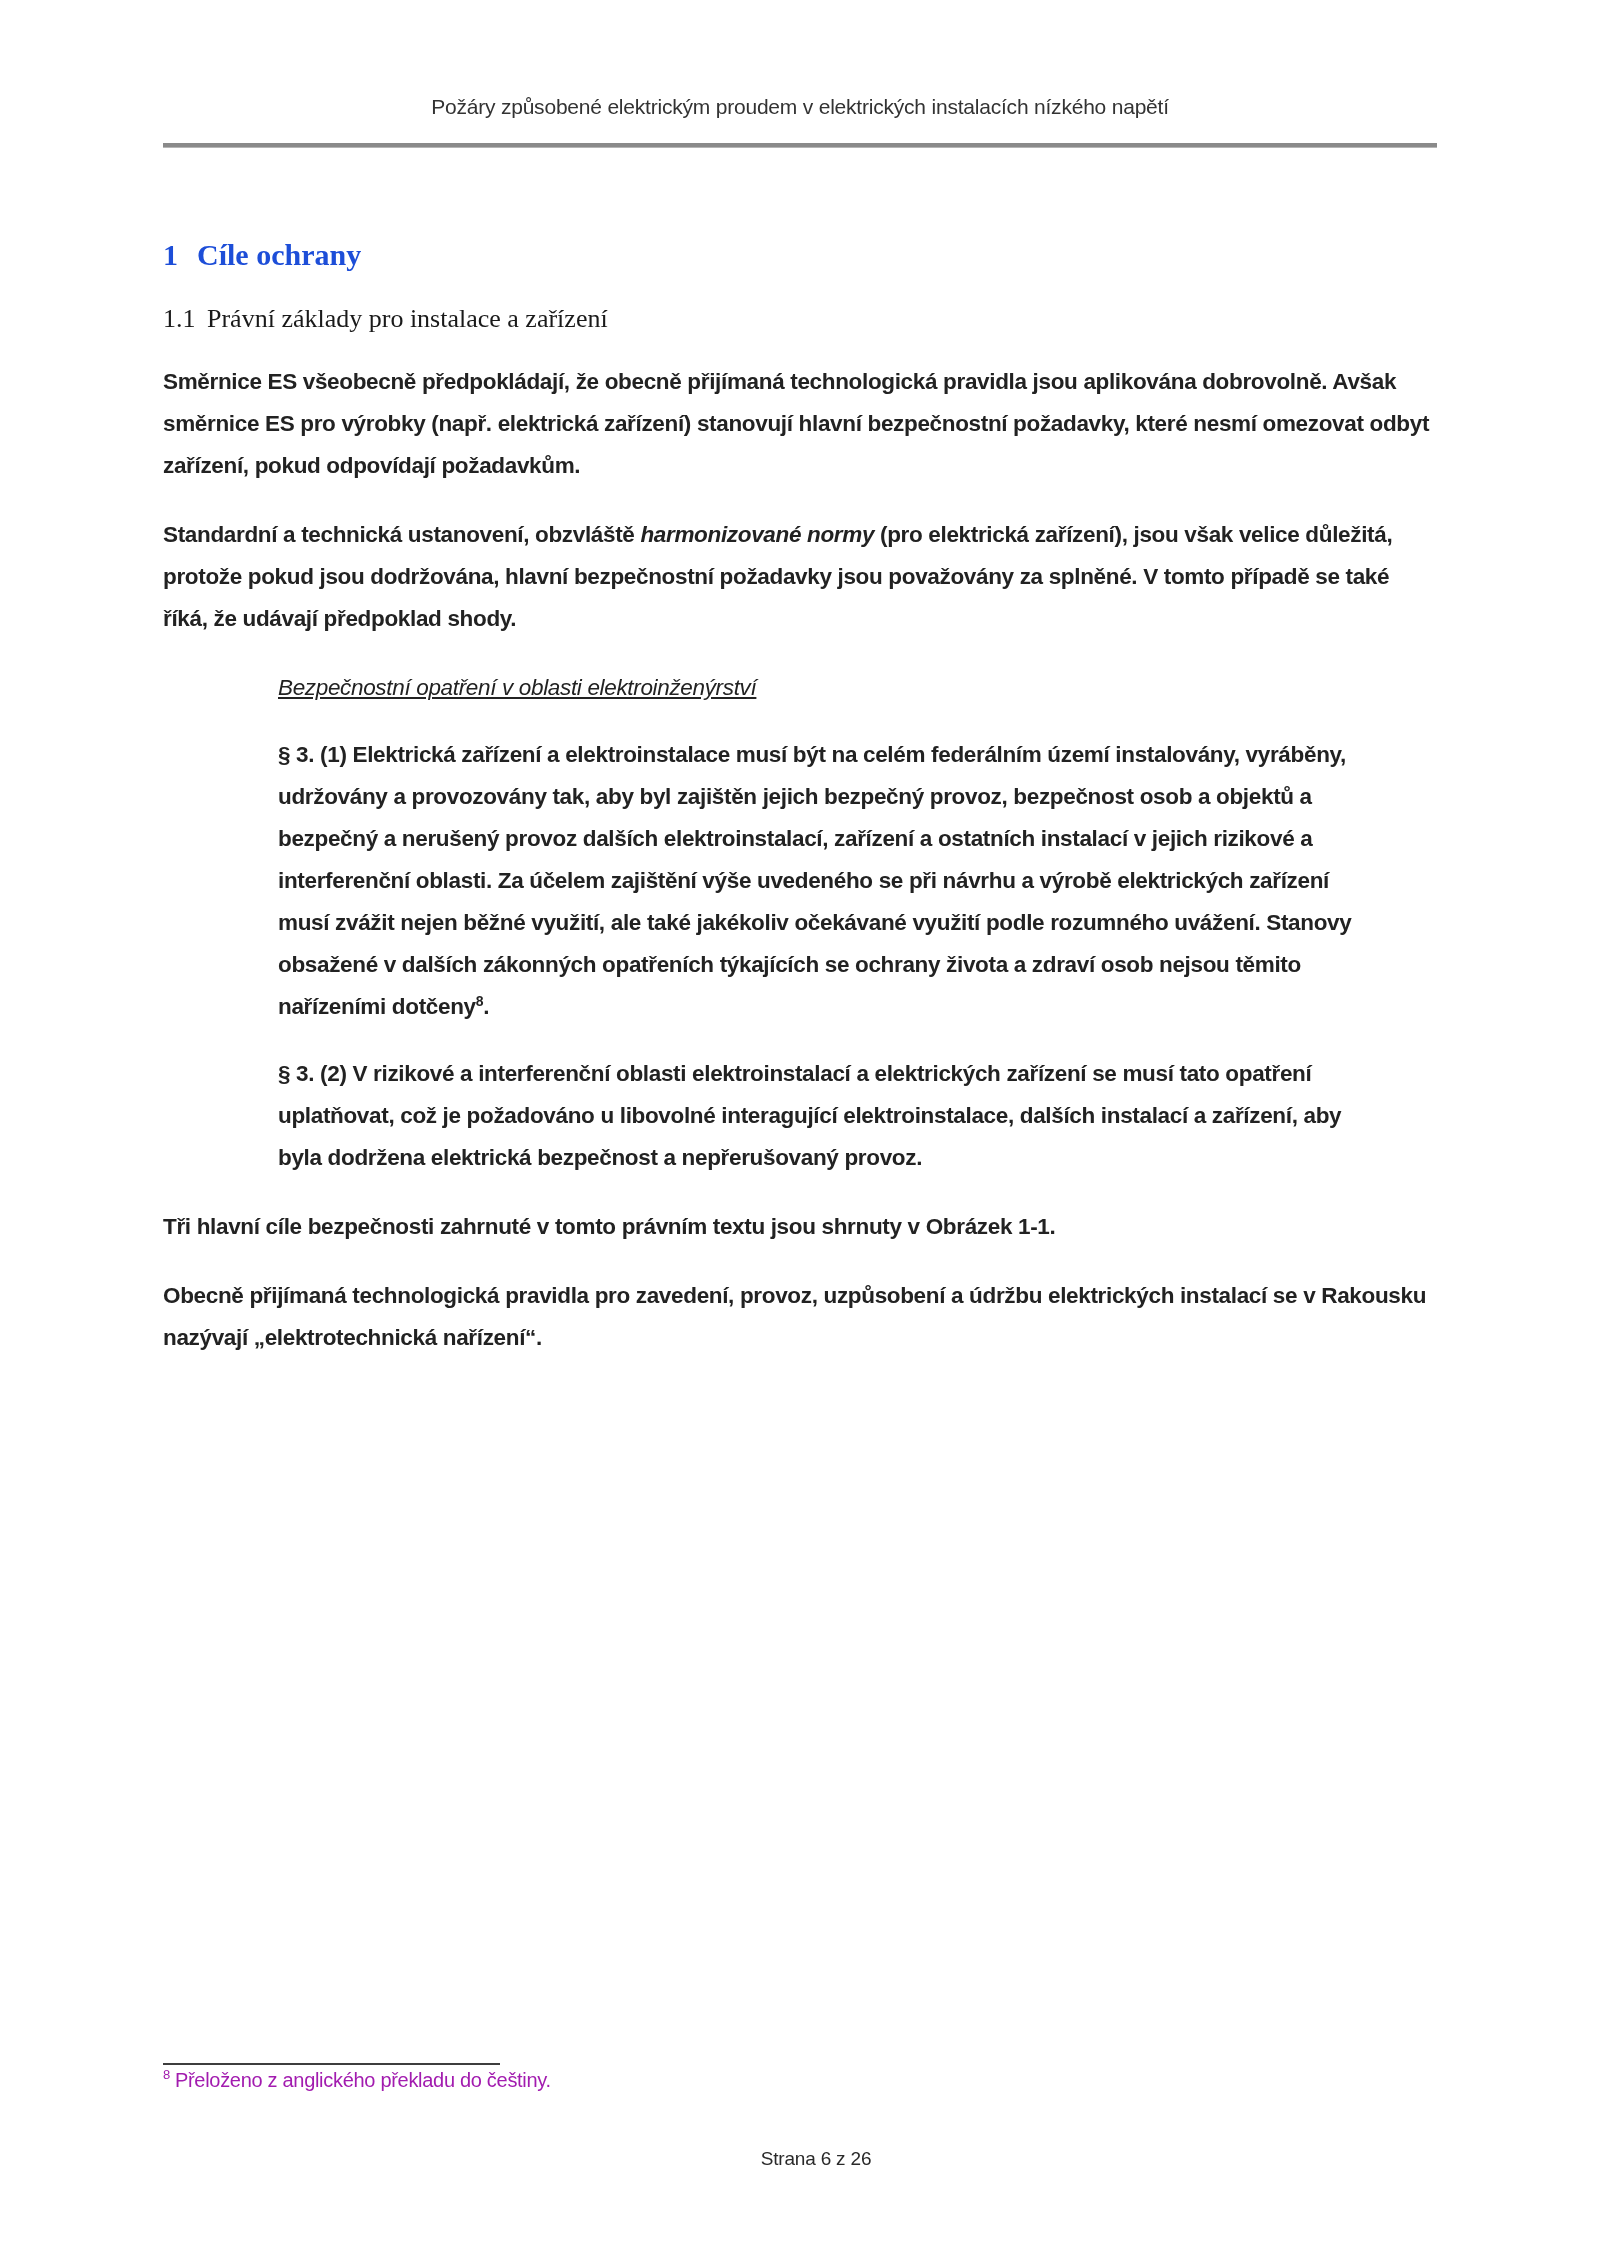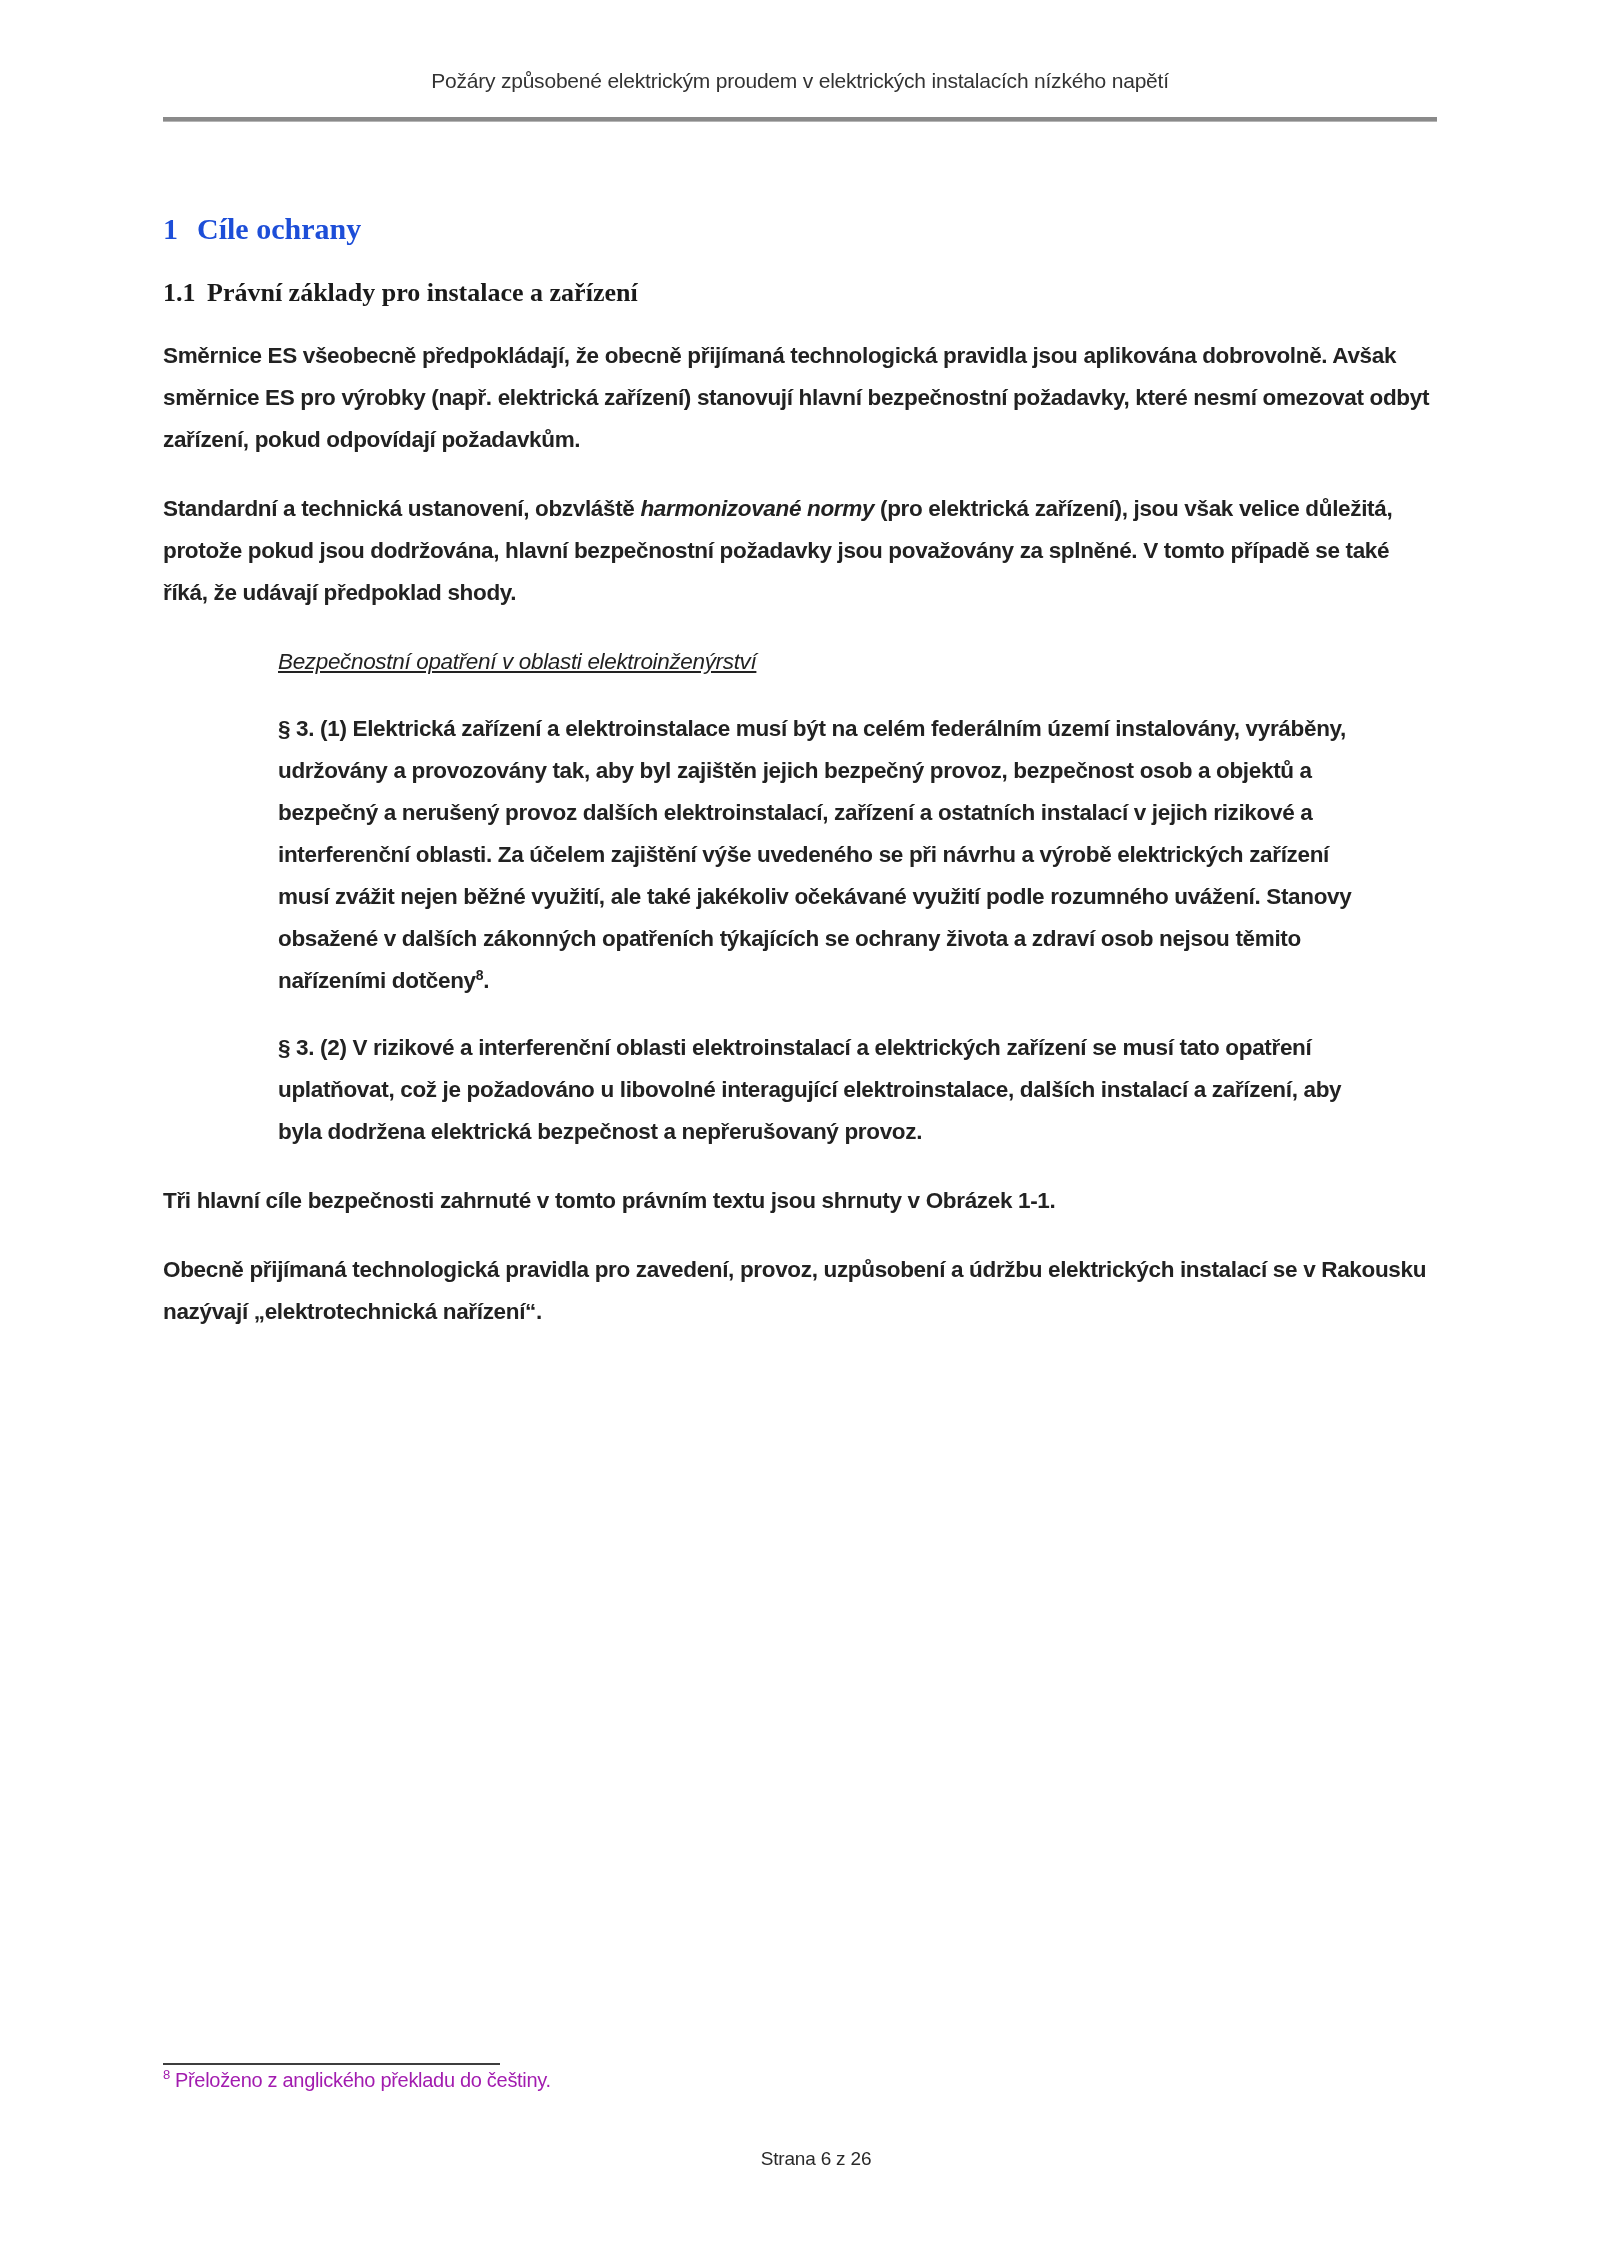--- a/index.html
+++ b/index.html
@@ -9,21 +9,21 @@
     background: #ffffff;
     font-family: "Liberation Sans", "DejaVu Sans", sans-serif;
     color: #222222;
     -webkit-font-smoothing: antialiased;
   }
   .page {
     position: relative;
     width: 1600px;
     height: 2264px;
     box-sizing: border-box;
-    padding: 69px 163px 0 163px;
+    padding: 95px 163px 0 163px;
     overflow: hidden;
   }
   .doc-header-text {
     text-align: center;
     font-size: 21px;
     color: #333333;
     letter-spacing: -0.01em;
   }
   .doc-header-rule {
     margin-top: 24px;
@@ -34,21 +34,21 @@
   h1.sec {
     font-family: "Liberation Serif", "DejaVu Serif", serif;
     font-weight: bold;
     font-size: 30px;
     margin: 90px 0 0 0;
     color: #1d4ed8;
   }
   h1.sec .h-num { display: inline-block; min-width: 34px; }
   h2.sec {
     font-family: "Liberation Serif", "DejaVu Serif", serif;
-    font-weight: bold;
+    font-weight: normal;
     font-size: 26px;
     margin: 32px 0 0 0;
     color: #1a1a1a;
   }
   h2.sec .h-num { display: inline-block; min-width: 44px; }
   p.body-p {
     margin: 27px 0 0 0;
     font-size: 22.5px;
     line-height: 42px;
     letter-spacing: -0.015em;

